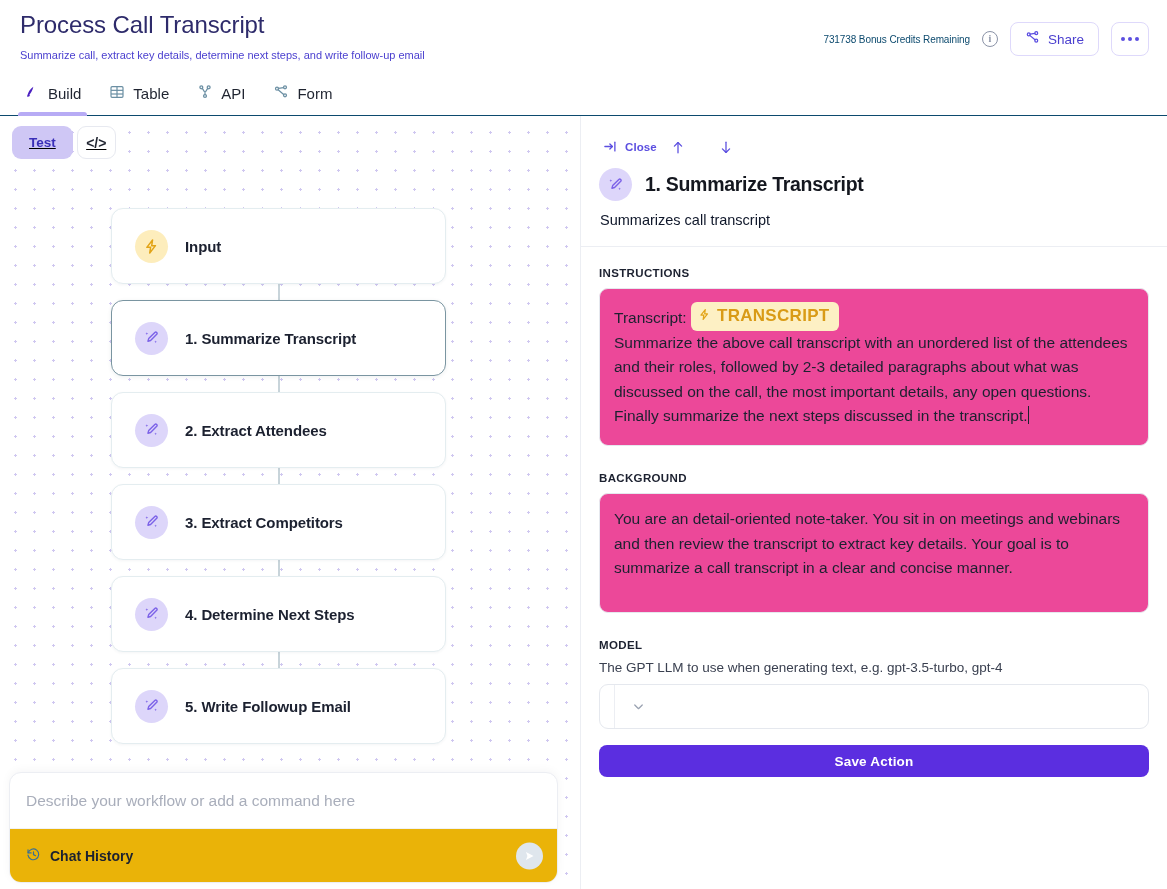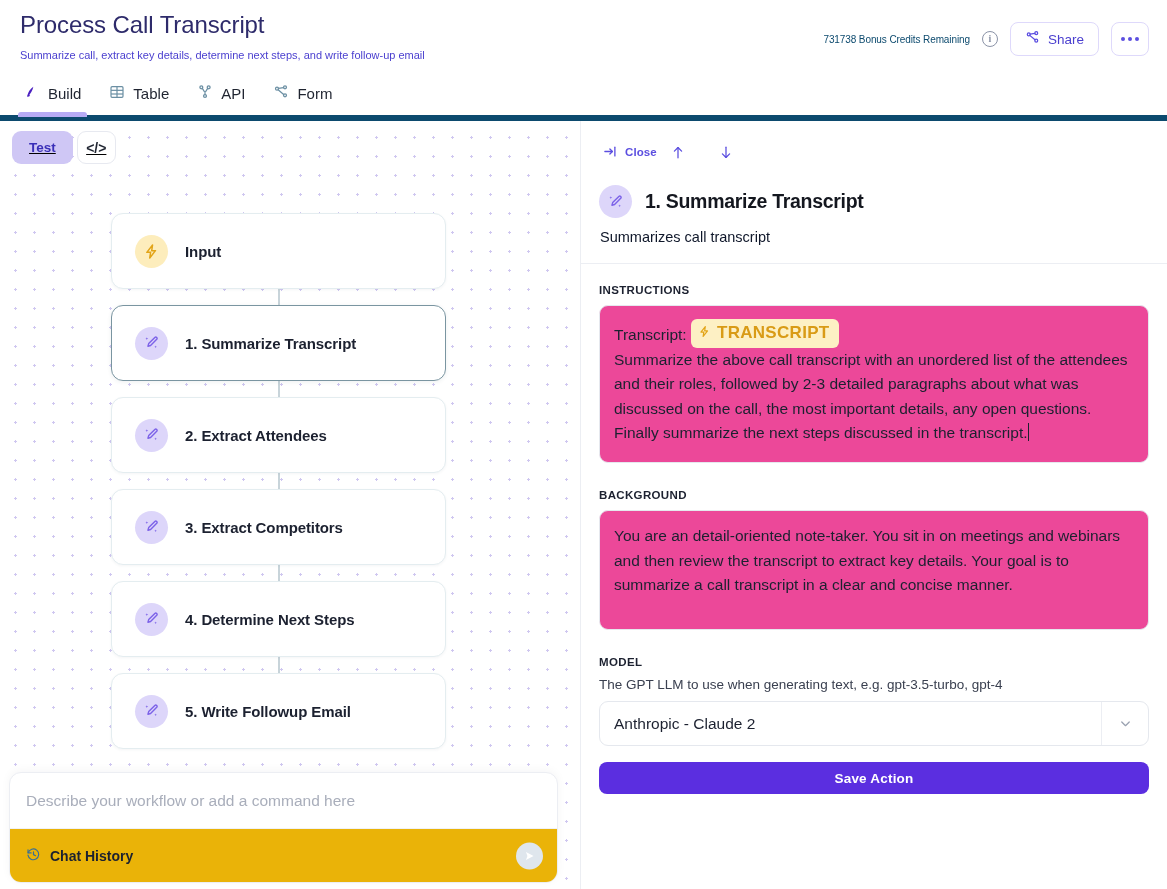--- a/index.html
+++ b/index.html
@@ -77,21 +77,21 @@
     cursor: pointer;
   }
   .dots { display: flex; gap: 3px; }
   .dots i { width: 4px; height: 4px; border-radius: 50%; background: #5b4ee0; display: block; }
 
   
   .tabs {
     display: flex;
     gap: 8px;
     padding: 12px 20px 0 14px;
-    border-bottom: 6px solid #0c4a6e;
+    border-bottom: 1px solid #0c4a6e;
     position: relative;
     flex: 0 0 auto;
   }
   .tab {
     display: flex; align-items: center; gap: 8px;
     padding: 6px 10px 12px 10px;
     font-size: 15px;
     color: #1f2430;
     font-weight: 500;
     cursor: pointer;
@@ -220,21 +220,21 @@
   
   .panel {
     flex: 1 1 auto;
     border-left: 1px solid #eceef3;
     background: #fff;
     display: flex; flex-direction: column;
     min-width: 0;
     position: relative;
   }
   .panel-top { padding: 18px 22px 0 18px; }
-  .panel-actions { display: flex; align-items: center; gap: 0; margin-bottom: 20px; }
+  .panel-actions { display: flex; align-items: center; gap: 0; margin-bottom: 8px; }
   .close-btn {
     display: flex; align-items: center; gap: 7px;
     color: #5b4ee0; cursor: pointer;
     font-size: 11.5px; font-weight: 700; letter-spacing: 0.1px;
     padding: 2px 4px;
   }
   .arrow-btn {
     width: 34px; height: 26px;
     display: flex; align-items: center; justify-content: center;
     cursor: pointer;
@@ -553,21 +553,20 @@
         </div>
 
         <div class="field-label">BACKGROUND</div>
         <div class="box background">
           <span>You are an detail-oriented note-taker. You sit in on meetings and webinars and then review the transcript to extract key details. Your goal is to summarize a call transcript in a clear and concise manner.</span>
         </div>
 
         <div class="field-label">MODEL</div>
         <div class="field-hint">The GPT LLM to use when generating text, e.g. gpt-3.5-turbo, gpt-4</div>
         <div class="select">
-          <span class="select-value">Anthropic - Claude 2</span>
           <span class="select-arrow">
             <svg width="15" height="15" viewBox="0 0 24 24" fill="none" stroke="#9aa2b1" stroke-width="2" stroke-linecap="round" stroke-linejoin="round">
               <polyline points="6,9.5 12,15.5 18,9.5"></polyline>
             </svg>
           </span>
         </div>
 
         <button class="save-btn">Save Action</button>
       </div>
     </div>

